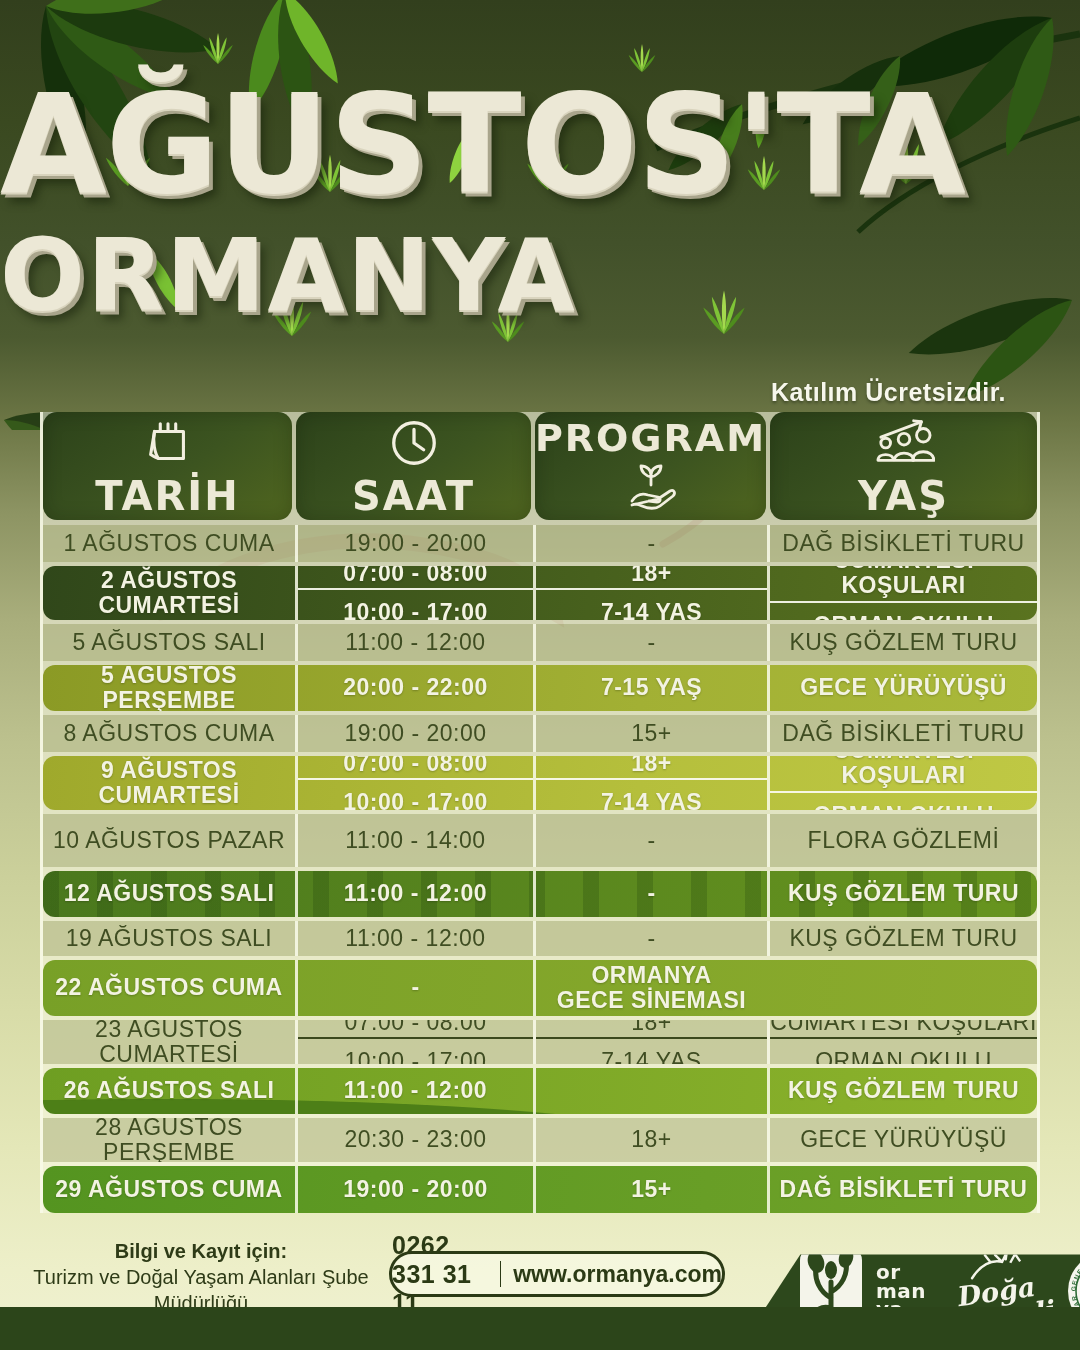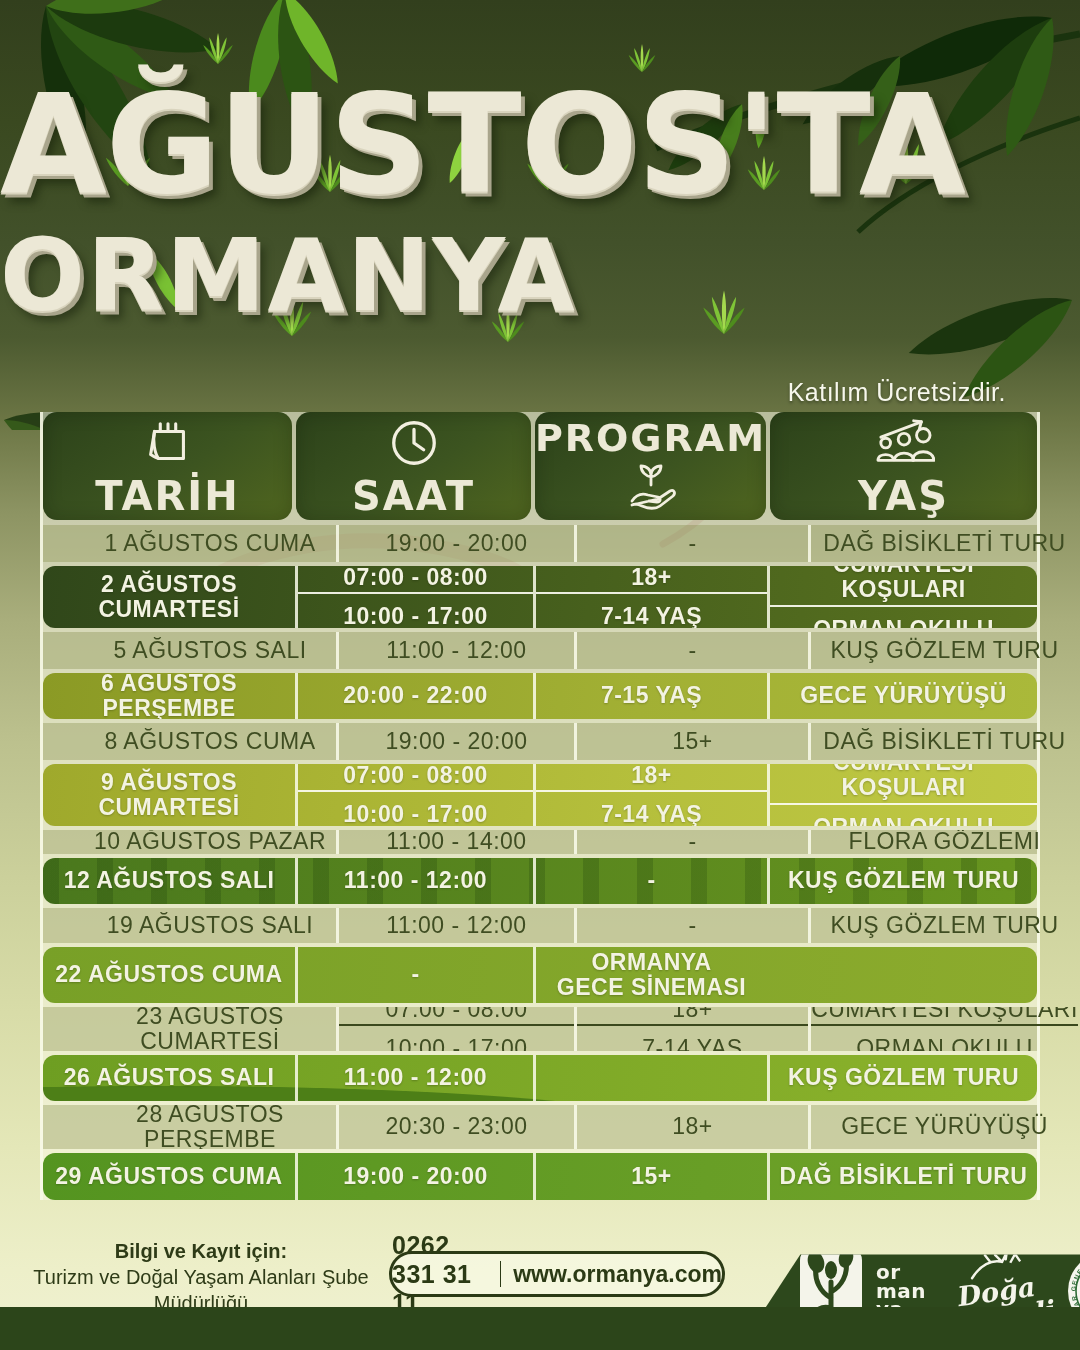--- a/index.html
+++ b/index.html
@@ -20,21 +20,21 @@
     text-shadow:0 2px 0 #d9d4be, 4px 5px 0 #a9a58c, 8px 10px 8px rgba(22,32,10,.55);
   }
   .t2{
     position:absolute;left:0;top:226px;width:1080px;
     font-family:"DejaVu Sans",sans-serif;font-weight:800;font-size:100px;line-height:1;
     letter-spacing:2px;color:#ece8d6;
     text-shadow:0 2px 0 #d9d4be, 4px 5px 0 #a9a58c, 8px 10px 8px rgba(22,32,10,.5);
   }
   .free-note{
     position:absolute;top:378px;right:74px;
-    font-weight:400;font-size:25px;color:#f7f7ec;letter-spacing:.5px;
+    font-weight:700;font-size:25px;color:#f7f7ec;letter-spacing:.5px;
     text-shadow:0 2px 3px rgba(10,20,5,.4);
   }
 
   
   .table{
     position:absolute;left:40px;top:412px;width:1000px;box-sizing:border-box;
     background:rgba(249,250,232,.55);
     border-left:3px solid rgba(249,250,232,.8);
     border-right:3px solid rgba(249,250,232,.8);
   }
@@ -51,22 +51,22 @@
   .row{display:grid;grid-template-columns:252px 238px 234px 270px;margin-bottom:4px;height:37px;}
   .row:last-child{margin-bottom:0;}
   .c{display:flex;flex-direction:column;align-items:center;justify-content:center;overflow:hidden;}
   .c + .c{border-left:3px solid rgba(250,251,235,.85);box-sizing:border-box;}
   .l1,.l2{display:block;width:100%;text-align:center;line-height:1.1;}
   .l2:empty{display:none;}
   .row span{font-size:23px;letter-spacing:.5px;}
   .r-light span{color:#3f4d22;font-weight:500;}
   .r-dark span{color:#f3f3e2;font-weight:600;text-shadow:0 1px 2px rgba(15,25,5,.25);}
   .r-dark{border-radius:12px;}
-  .tall{height:62px;} .tall2{height:46px;} .tallL{height:44px;} .tallP{height:56px;}
-  .r-light{background:rgba(122,131,60,.32);padding-left:41px;}
+  .tall{height:54px;} .tall2{height:46px;} .tallL{height:44px;} .tallP{height:56px;}
+  .r-light{background:rgba(122,131,60,.32);}
   .g1{background:linear-gradient(96deg,#30471a 0%,#47601d 55%,#5a731f 100%);}
   .g2{background:linear-gradient(96deg,#8b9a25 0%,#a2b034 60%,#aab93a 100%);}
   .g3{background:linear-gradient(96deg,#9fa92c 0%,#b5bf3c 60%,#bfc844 100%);}
   .g4{background:
       repeating-linear-gradient(90deg, rgba(16,48,6,.20) 0 16px, rgba(16,48,6,0) 16px 54px),
       linear-gradient(96deg,#4a781d 0%,#68951f 100%);}
   .g5{background:linear-gradient(96deg,#78a027 0%,#8cab2d 100%);}
   .g6{background:
       radial-gradient(95% 170% at 12% 160%, #4d7f17 54%, rgba(77,127,23,0) 55%),
       linear-gradient(96deg,#6e9e22 0%,#8db32c 100%);}
@@ -281,21 +281,21 @@
       <div class="c">
           <span class="l1">-</span>
         </div>
       <div class="c">
           <span class="l1">KUŞ GÖZLEM TURU</span>
         </div>
     </div>
 
     <div class="row r-dark g2 tall2">
       <div class="c date">
-          <span class="l1">6 AĞUSTOS PERŞEMBE</span>
+          <span class="l1">5 AĞUSTOS PERŞEMBE</span>
         </div>
       <div class="c">
           <span class="l1">20:00 - 22:00</span>
         </div>
       <div class="c">
           <span class="l1">7-15 YAŞ</span>
         </div>
       <div class="c">
           <span class="l1">GECE YÜRÜYÜŞÜ</span>
         </div>
@@ -327,21 +327,21 @@
       <div class="c">
           <span class="l1">18+</span>
           <span class="l2">7-14 YAŞ</span>
         </div>
       <div class="c">
           <span class="l1">CUMARTESİ KOŞULARI</span>
           <span class="l2">ORMAN OKULU</span>
         </div>
     </div>
 
-    <div class="row r-light" style="height:24px">
+    <div class="row r-light" style="height:53px">
       <div class="c date">
           <span class="l1">10 AĞUSTOS PAZAR</span>
         </div>
       <div class="c">
           <span class="l1">11:00 - 14:00</span>
         </div>
       <div class="c">
           <span class="l1">-</span>
         </div>
       <div class="c">

